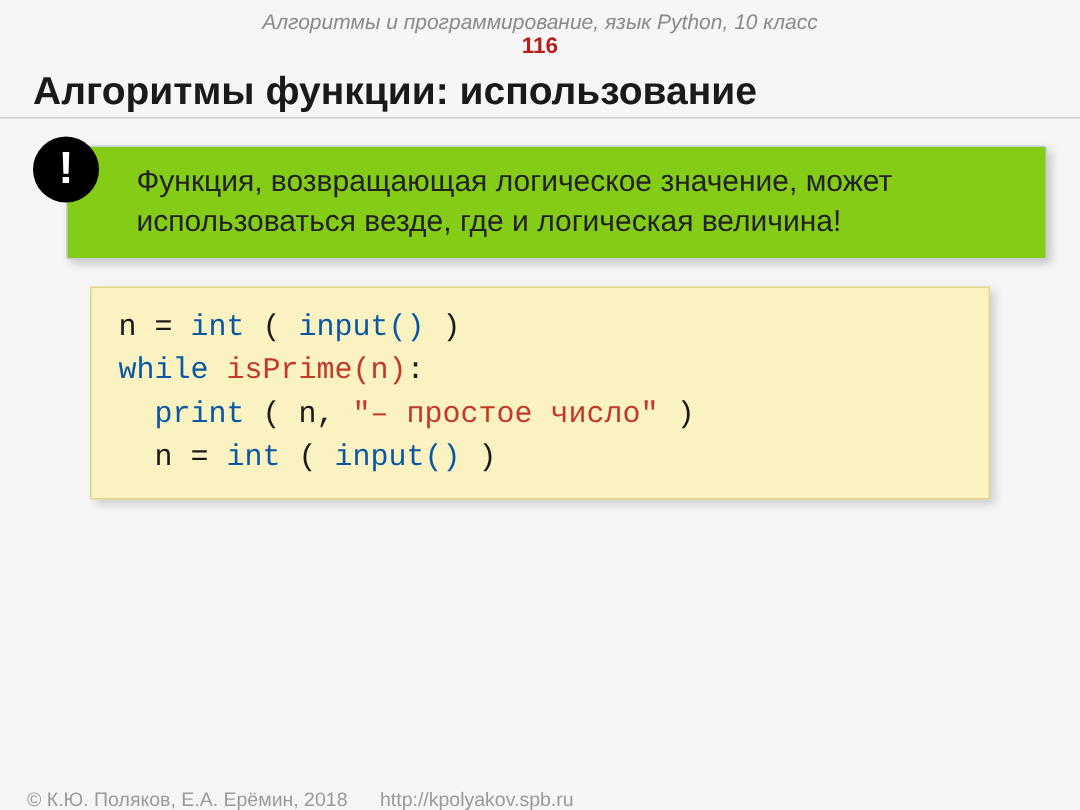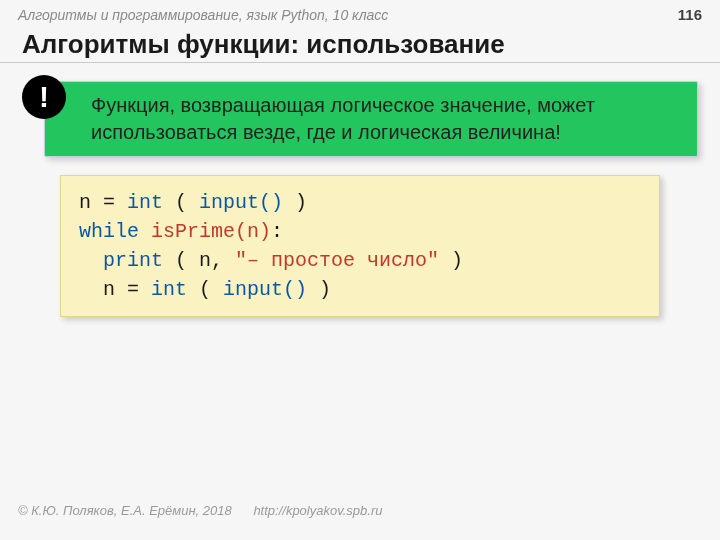--- a/index.html
+++ b/index.html
@@ -5,42 +5,42 @@
   * { box-sizing: border-box; margin: 0; padding: 0; }
   html, body { width: 720px; height: 540px; }
   body {
     background: #f6f6f6;
     font-family: Arial, Helvetica, sans-serif;
     position: relative;
     overflow: hidden;
   }
   .header {
     display: flex;
-    justify-content: space-between;
     align-items: center;
     padding: 6px 18px 0 18px;
     font-style: italic;
     color: #8a8a8a;
     font-size: 14px;
+    flex-direction: column;
   }
-  .page-num { font-style: normal; font-weight: bold; color: #404040; font-size: 15px; }
+  .page-num { font-style: normal; font-weight: bold; color: #b91c1c; font-size: 15px; }
   .title {
     font-size: 26px;
     font-weight: bold;
     color: #1a1a1a;
     padding: 6px 22px 2px 22px;
     border-bottom: 1px solid #c9c9c9;
     margin: 0 0 18px 0;
   }
   .callout-wrap {
     position: relative;
     margin: 0 22px 18px 44px;
   }
   .callout {
-    background: #22c55e;
+    background: #84cc16;
     border: 1px solid #c5cfd8;
     border-radius: 2px;
     box-shadow: 3px 3px 6px rgba(0,0,0,0.18);
     padding: 10px 16px 10px 46px;
     font-size: 20px;
     color: #222;
     line-height: 1.35;
   }
   .bang {
     position: absolute;
@@ -71,22 +71,21 @@
     line-height: 1.45;
     white-space: pre;
   }
   .kw-type  { color: #0a57a3; }
   .kw-blue  { color: #0a57a3; }
   .kw-red   { color: #c0392b; }
   .kw-str   { color: #c0392b; }
   .footer {
     position: absolute;
     left: 18px;
-    bottom: 22px;
-    font-style: italic;
+    bottom: 0;
     color: #9a9a9a;
     font-size: 13px;
   }
   .footer .url { margin-left: 18px; }
 </style>
 </head>
 <body>
 
 <div class="header">
   <span>Алгоритмы и программирование, язык Python, 10 класс</span>

